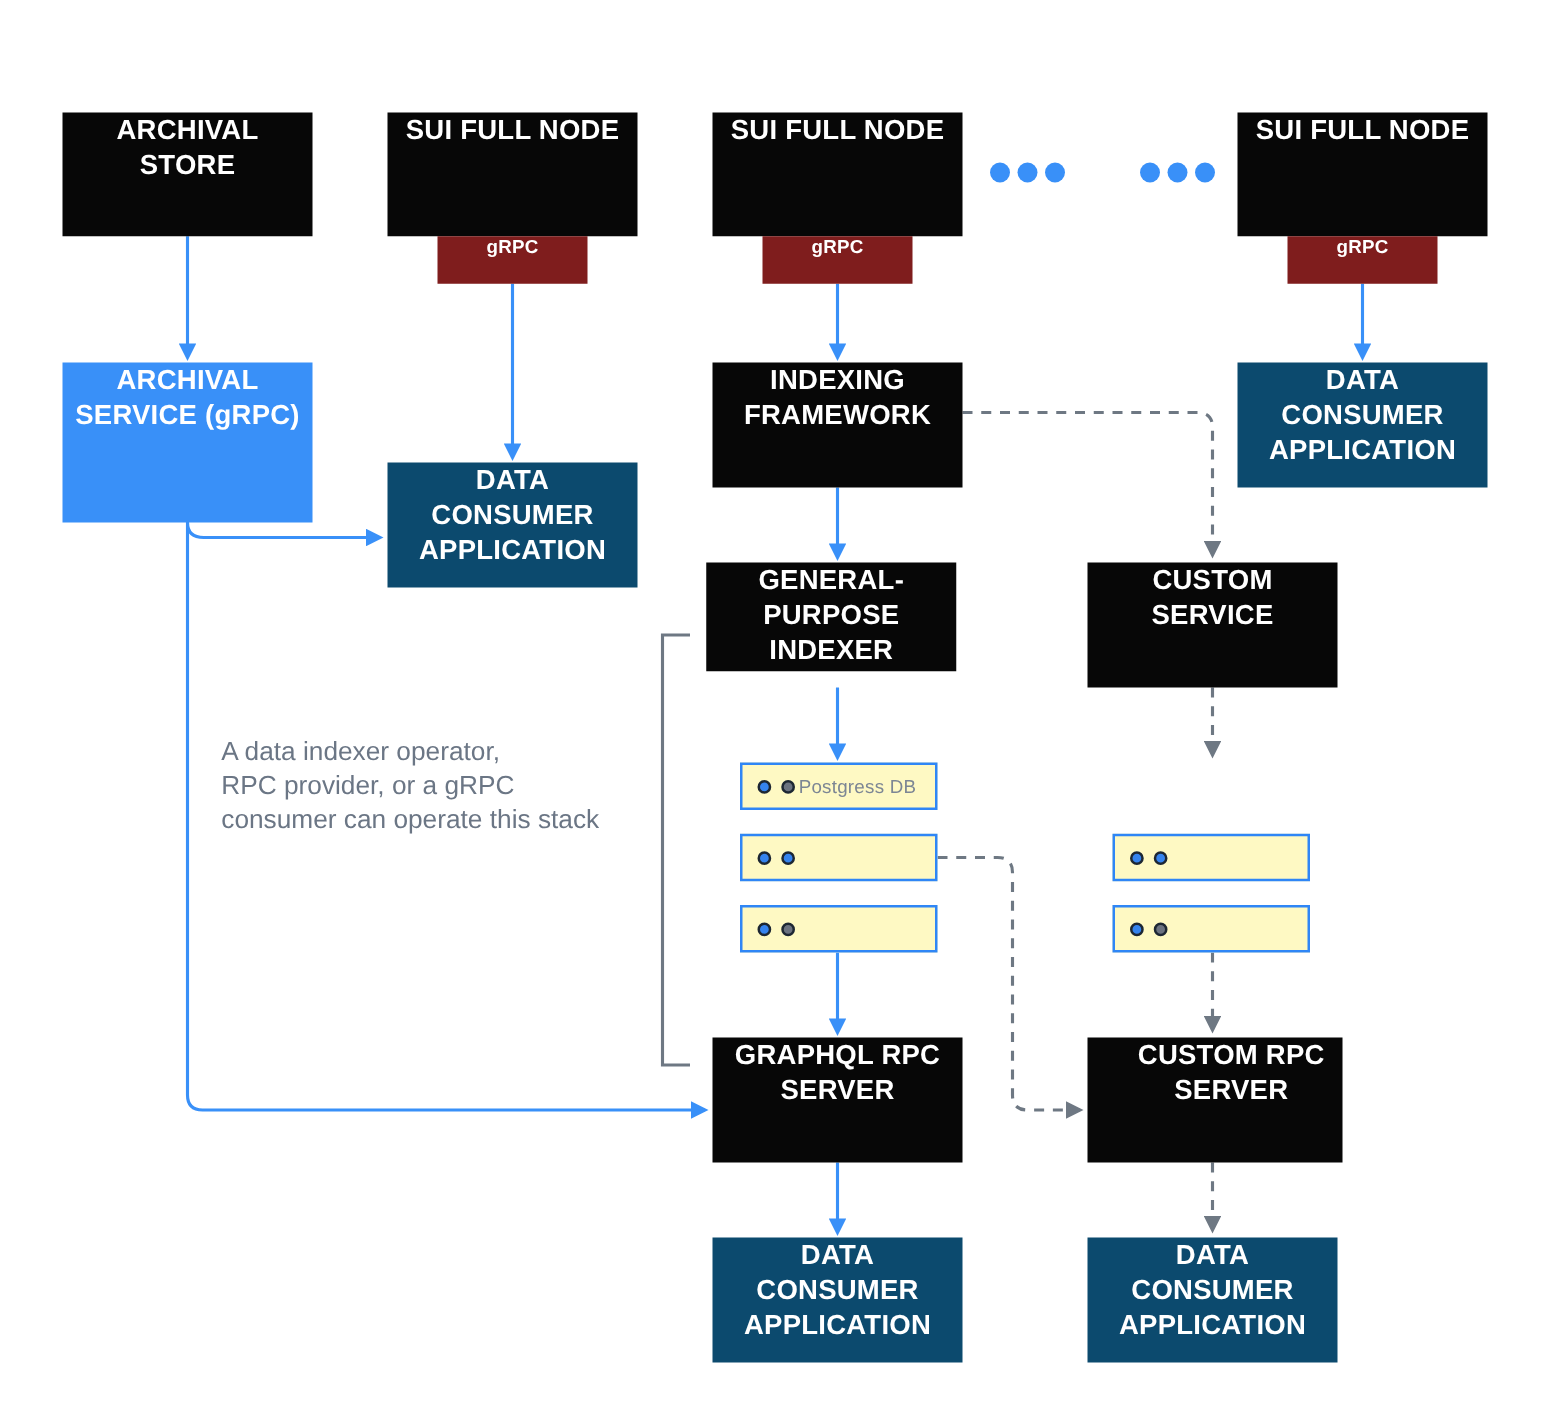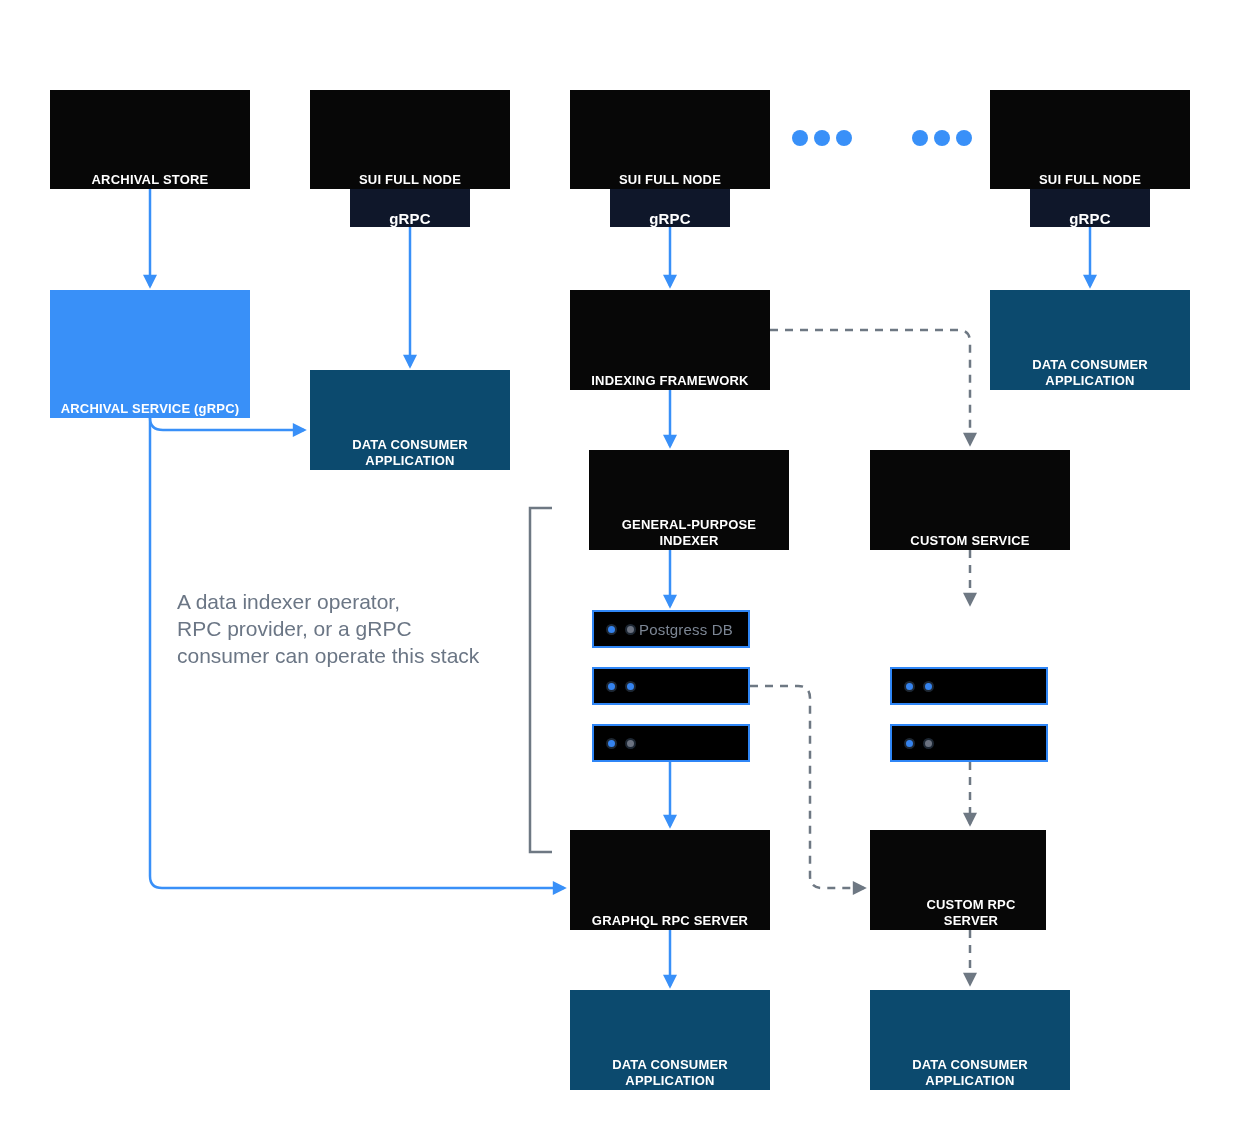--- a/index.html
+++ b/index.html
@@ -1,34 +1,34 @@
 <!DOCTYPE html>
 <html><head>
 <meta charset="utf-8">
 <style>
   html,body{margin:0;padding:0;background:#ffffff;}
   #stage{
     position:relative;width:1240px;height:1140px;background:#ffffff;overflow:hidden;
     font-family:"Liberation Sans",sans-serif;
   }
   .box{
-    position:absolute;box-sizing:border-box;display:flex;align-items:flex-end;justify-content:center;
-    text-align:center;color:#ffffff;font-weight:bold;font-size:13px;letter-spacing:.2px;line-height:1.28;
+    position:absolute;box-sizing:border-box;display:flex;align-items:flex-start;justify-content:center;
+    text-align:center;color:#ffffff;font-weight:bold;font-size:22px;letter-spacing:.2px;line-height:1.28;
     padding:0 4px;
   }
   .black{background:#070707;}
   .grayfill{background:#0c4a6e;}
   .bluefill{background:#3990F8;}
   .tab{
-    position:absolute;box-sizing:border-box;background:#0f172a;color:#fff;
-    display:flex;align-items:flex-end;justify-content:center;
+    position:absolute;box-sizing:border-box;background:#7f1d1d;color:#fff;
+    display:flex;align-items:flex-start;justify-content:center;
     font-size:15px;font-weight:bold;letter-spacing:.2px;
   }
   .db{
-    position:absolute;box-sizing:border-box;background:#000000;border:2px solid #2F86F6;
+    position:absolute;box-sizing:border-box;background:#fef9c3;border:2px solid #2F86F6;
     display:flex;align-items:center;padding:4px 12px;
   }
   .dot{width:7px;height:7px;border-radius:50%;border:2.5px solid #1D2733;flex:none;}
   .dot + .dot{margin-left:8px;}
   .dot-blue{background:#3583EE;}
   .dot-gray{background:#6B7280;}
   .db-label{flex:1;text-align:center;color:#7C8694;font-size:15px;letter-spacing:.2px;white-space:nowrap;}
   .note{
     position:absolute;color:#6B7685;font-size:21px;line-height:27px;font-weight:normal;
   }
@@ -116,21 +116,21 @@
   </div>
 
   <div class="box black" style="left:570px;top:290px;width:200px;height:100px;">
     <span>INDEXING FRAMEWORK</span>
   </div>
 
   <div class="box grayfill" style="left:990px;top:290px;width:200px;height:100px;">
     <span>DATA CONSUMER APPLICATION</span>
   </div>
 
-  <div class="box black" style="left:589px;top:450px;width:200px;height:100px;">
+  <div class="box black" style="left:565px;top:450px;width:200px;height:87px;">
     <span>GENERAL-PURPOSE INDEXER</span>
   </div>
 
   <div class="box black" style="left:870px;top:450px;width:200px;height:100px;">
     <span>CUSTOM SERVICE</span>
   </div>
 
   <div class="db" style="left:592px;top:610px;width:158px;height:38px;">
     <span class="dot dot-blue"></span>
     <span class="dot dot-gray"></span>
@@ -151,21 +151,21 @@
   </div>
   <div class="db" style="left:890px;top:724px;width:158px;height:38px;">
     <span class="dot dot-blue"></span>
     <span class="dot dot-gray"></span>
   </div>
 
   <div class="box black" style="left:570px;top:830px;width:200px;height:100px;">
     <span>GRAPHQL RPC SERVER</span>
   </div>
 
-  <div class="box black" style="left:870px;top:830px;width:176px;height:100px;padding-left:30px;">
+  <div class="box black" style="left:870px;top:830px;width:204px;height:100px;padding-left:30px;">
     <span>CUSTOM RPC SERVER</span>
   </div>
 
   <div class="box grayfill" style="left:570px;top:990px;width:200px;height:100px;">
     <span>DATA CONSUMER APPLICATION</span>
   </div>
 
   <div class="box grayfill" style="left:870px;top:990px;width:200px;height:100px;">
     <span>DATA CONSUMER APPLICATION</span>
   </div>

